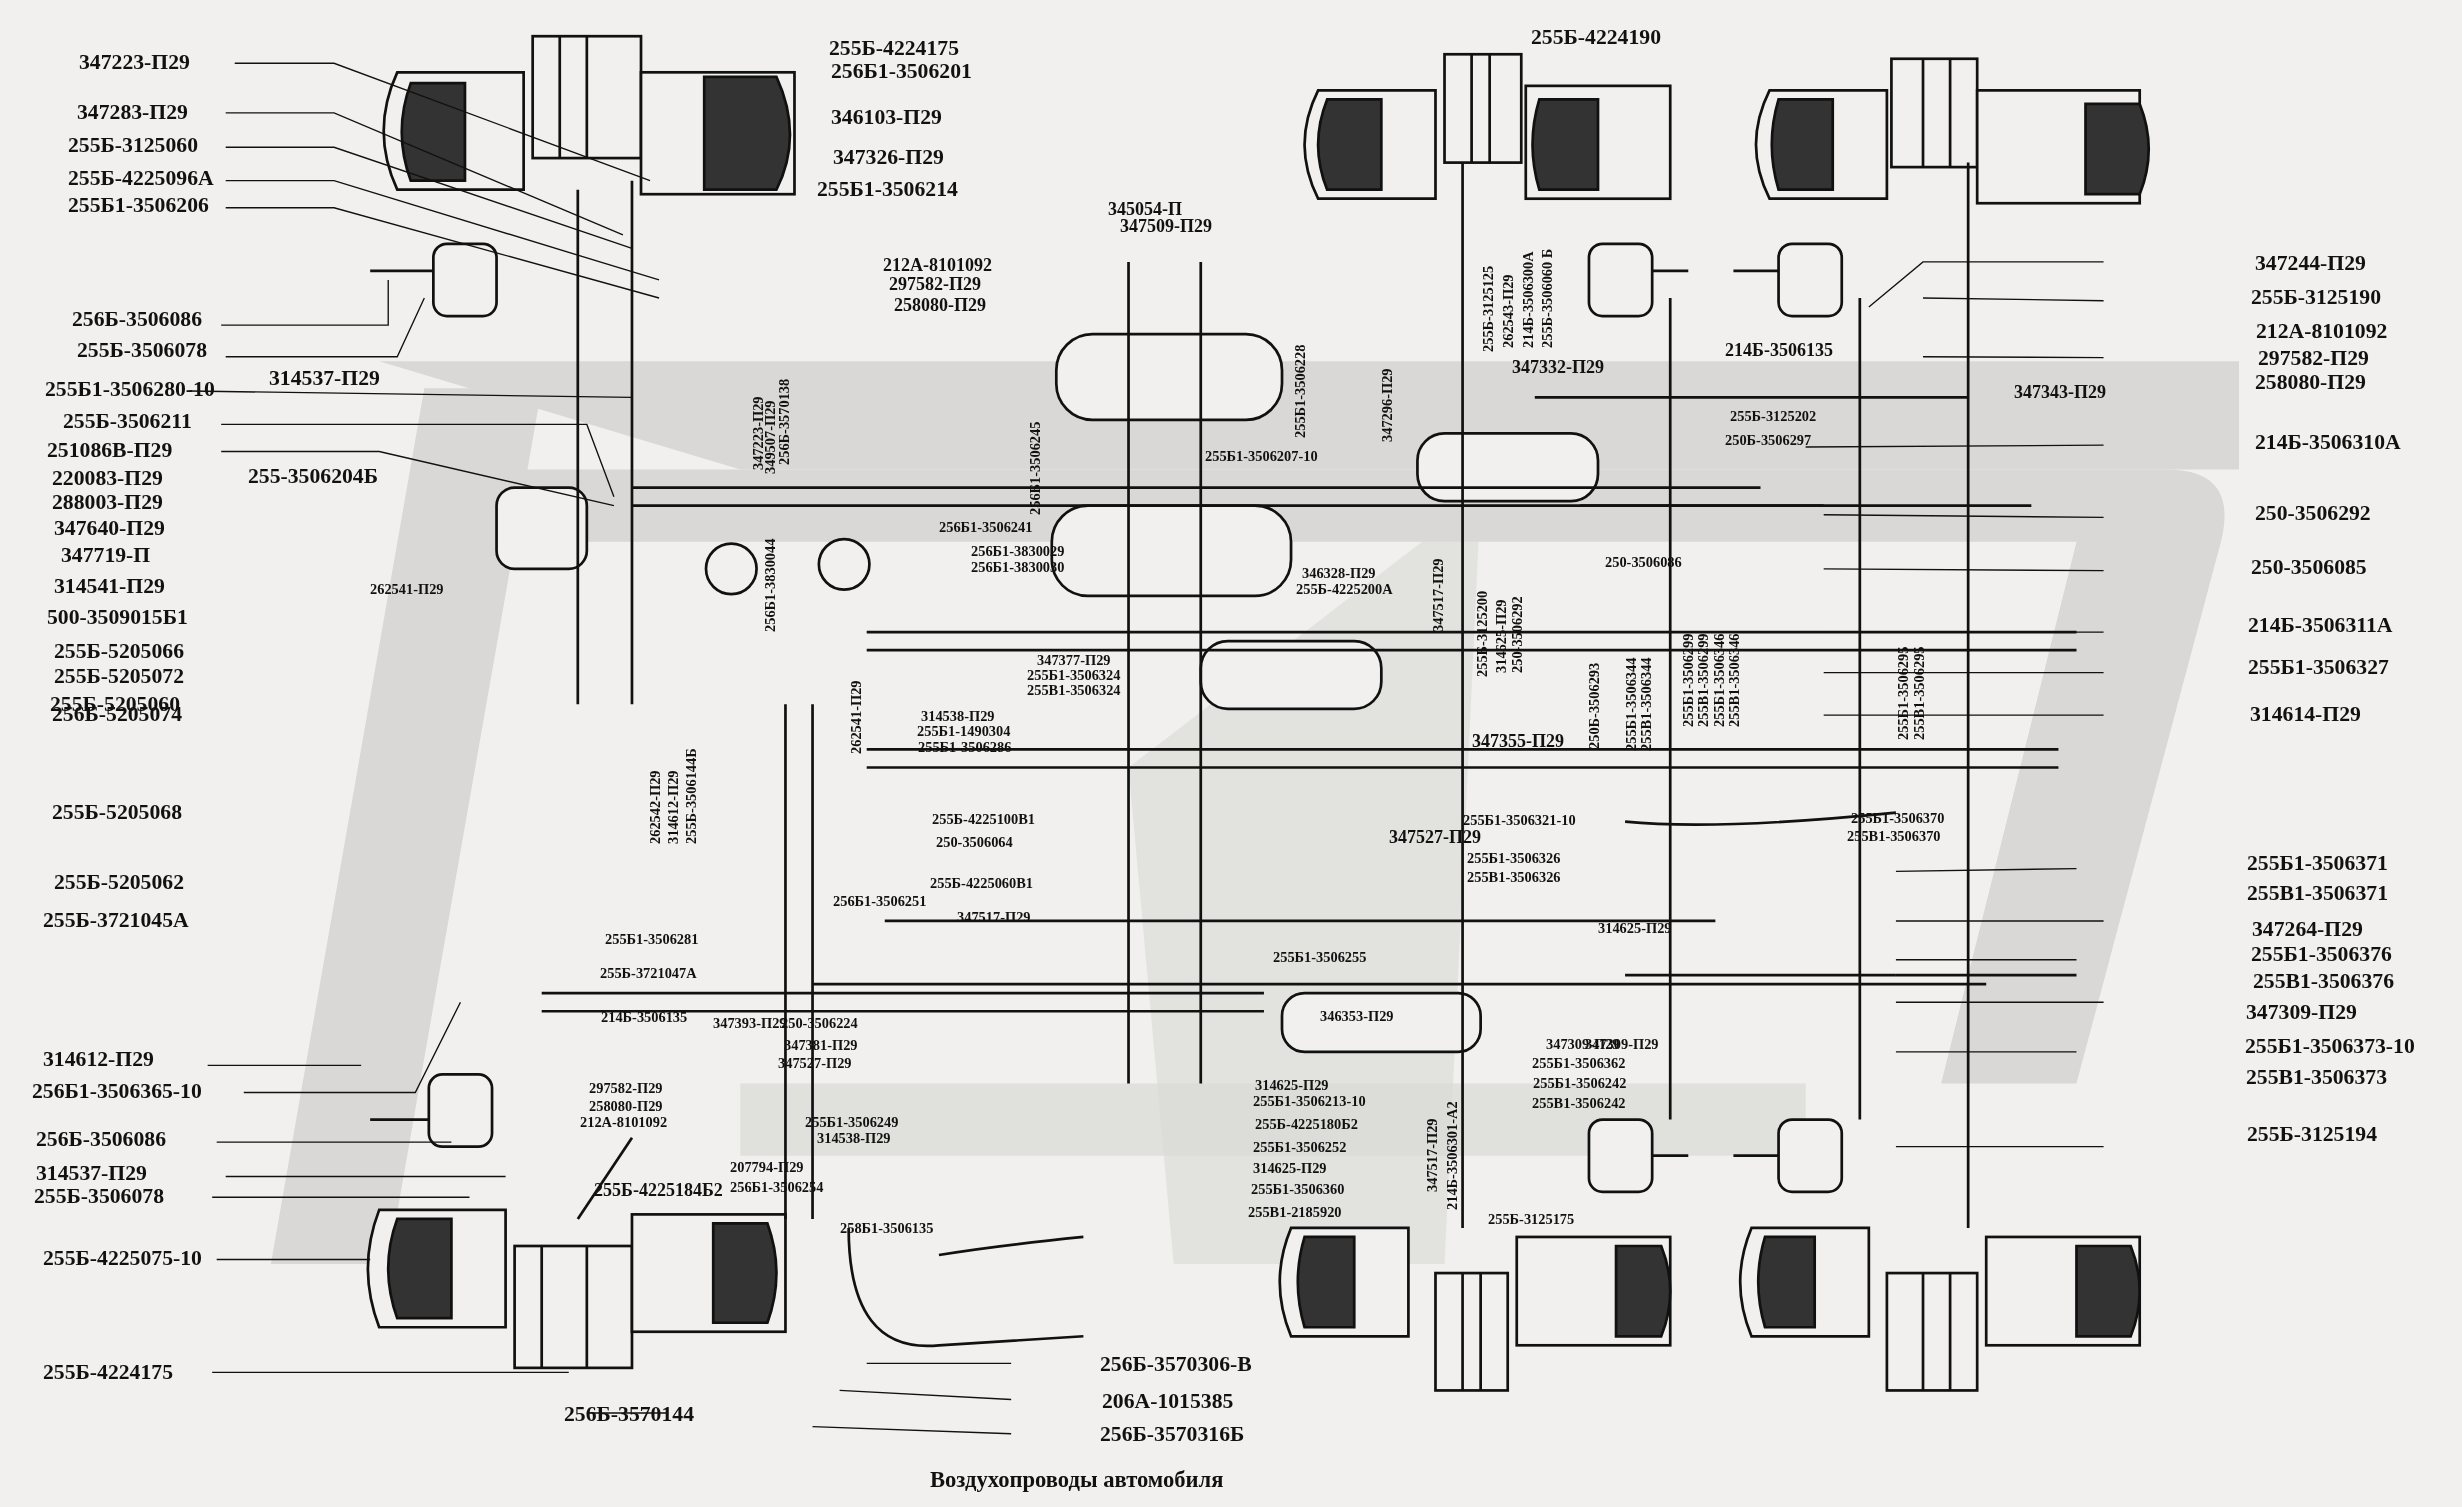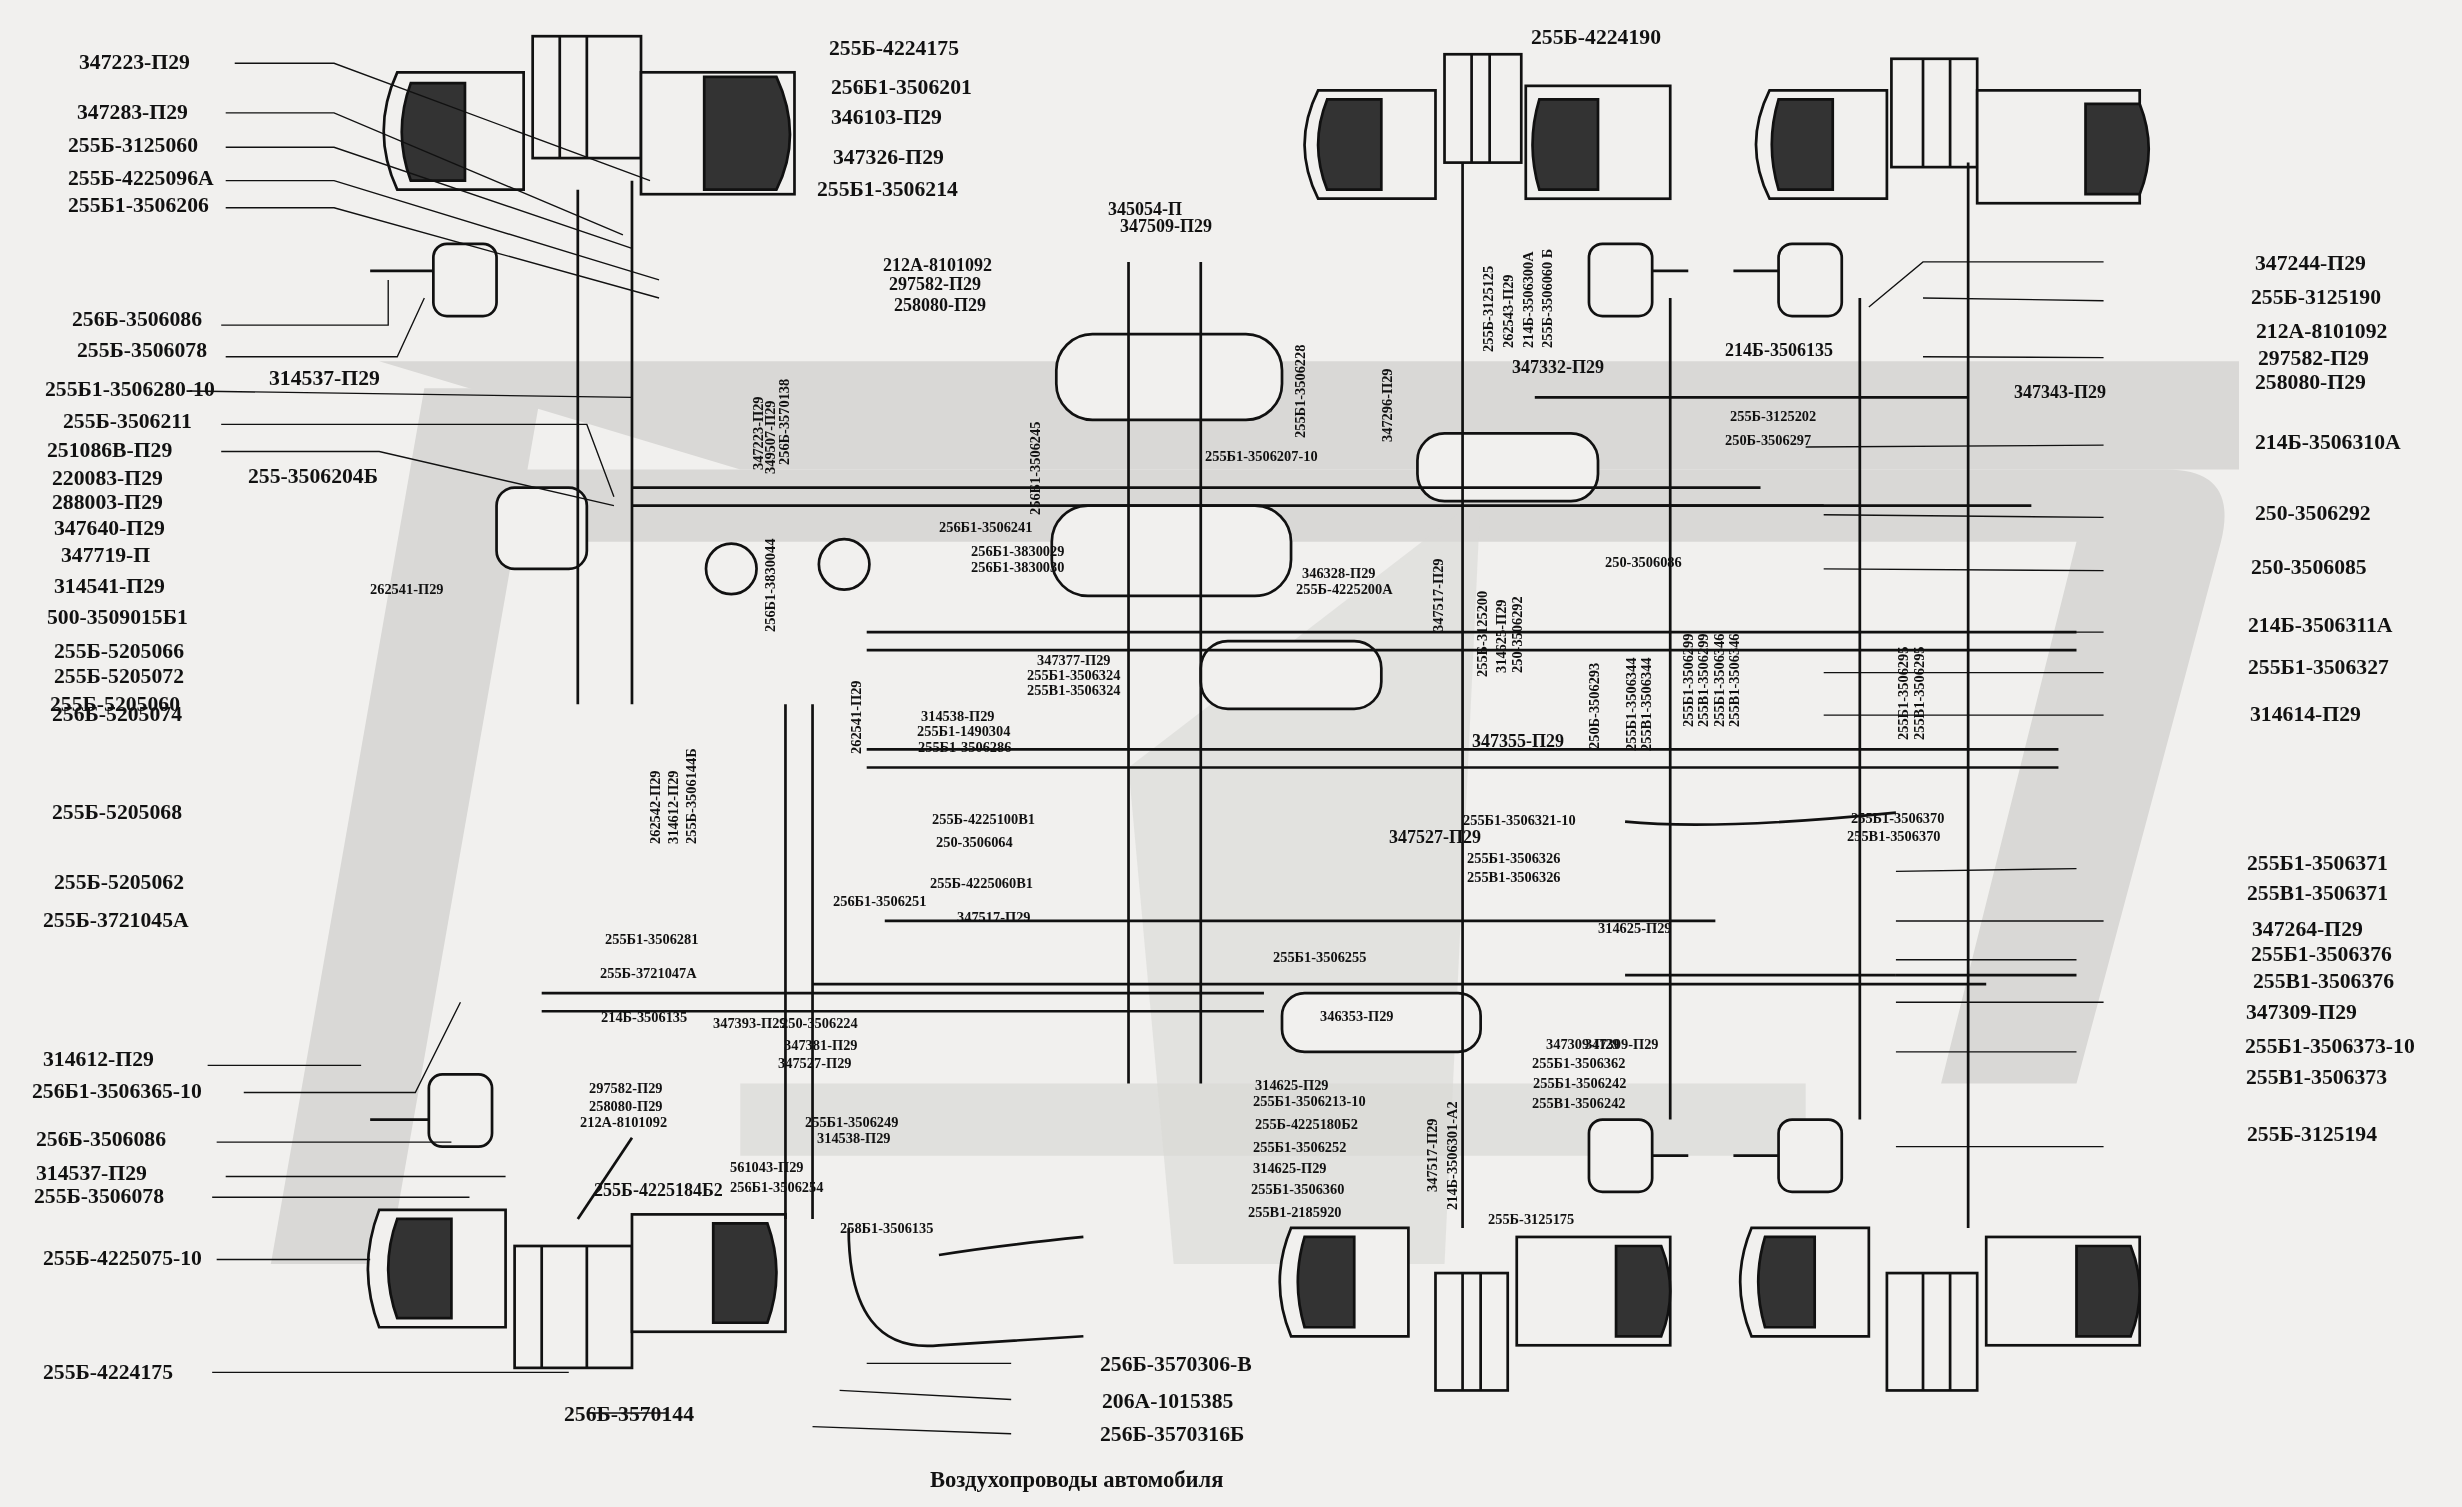--- a/index.html
+++ b/index.html
@@ -207,21 +207,21 @@
 <div class="lbl big" style="left:43px;top:910px;">255Б-3721045А</div>
 <div class="lbl big" style="left:43px;top:1049px;">314612-П29</div>
 <div class="lbl big" style="left:32px;top:1081px;">256Б1-3506365-10</div>
 <div class="lbl big" style="left:36px;top:1129px;">256Б-3506086</div>
 <div class="lbl big" style="left:36px;top:1163px;">314537-П29</div>
 <div class="lbl big" style="left:34px;top:1186px;">255Б-3506078</div>
 <div class="lbl big" style="left:43px;top:1248px;">255Б-4225075-10</div>
 <div class="lbl big" style="left:43px;top:1362px;">255Б-4224175</div>
 
 <div class="lbl big" style="left:829px;top:38px;">255Б-4224175</div>
-<div class="lbl big" style="left:831px;top:61px;margin-top:16px;">256Б1-3506201</div>
+<div class="lbl big" style="left:831px;top:61px;">256Б1-3506201</div>
 <div class="lbl big" style="left:831px;top:107px;">346103-П29</div>
 <div class="lbl big" style="left:833px;top:147px;">347326-П29</div>
 <div class="lbl big" style="left:817px;top:179px;">255Б1-3506214</div>
 <div class="lbl med" style="left:1108px;top:200px;">345054-П</div>
 <div class="lbl med" style="left:1120px;top:217px;">347509-П29</div>
 <div class="lbl med" style="left:883px;top:256px;">212А-8101092</div>
 <div class="lbl med" style="left:889px;top:275px;">297582-П29</div>
 <div class="lbl med" style="left:894px;top:296px;">258080-П29</div>
 <div class="lbl big" style="left:1531px;top:27px;">255Б-4224190</div>
 <div class="lbl sm v" style="left:751px;top:470px;">347223-П29</div>
@@ -313,21 +313,21 @@
 <div class="lbl sm" style="left:601px;top:1010px;">214Б-3506135</div>
 <div class="lbl sm" style="left:713px;top:1016px;">347393-П29</div>
 <div class="lbl sm" style="left:781px;top:1016px;">250-3506224</div>
 <div class="lbl sm" style="left:784px;top:1038px;">347381-П29</div>
 <div class="lbl sm" style="left:778px;top:1056px;">347527-П29</div>
 <div class="lbl sm" style="left:589px;top:1081px;">297582-П29</div>
 <div class="lbl sm" style="left:589px;top:1099px;">258080-П29</div>
 <div class="lbl sm" style="left:580px;top:1115px;">212А-8101092</div>
 <div class="lbl sm" style="left:805px;top:1115px;">255Б1-3506249</div>
 <div class="lbl sm" style="left:817px;top:1131px;">314538-П29</div>
-<div class="lbl sm" style="left:730px;top:1160px;">561043-П29</div>
+<div class="lbl sm" style="left:730px;top:1160px;">207794-П29</div>
 <div class="lbl sm" style="left:730px;top:1180px;">256Б1-3506254</div>
 <div class="lbl med" style="left:594px;top:1181px;">255Б-4225184Б2</div>
 <div class="lbl sm" style="left:840px;top:1221px;">258Б1-3506135</div>
 <div class="lbl sm" style="left:1273px;top:950px;">255Б1-3506255</div>
 <div class="lbl sm" style="left:1320px;top:1009px;">346353-П29</div>
 <div class="lbl sm" style="left:1255px;top:1078px;">314625-П29</div>
 <div class="lbl sm" style="left:1253px;top:1094px;">255Б1-3506213-10</div>
 <div class="lbl sm" style="left:1255px;top:1117px;">255Б-4225180Б2</div>
 <div class="lbl sm" style="left:1253px;top:1140px;">255Б1-3506252</div>
 <div class="lbl sm" style="left:1253px;top:1161px;">314625-П29</div>

